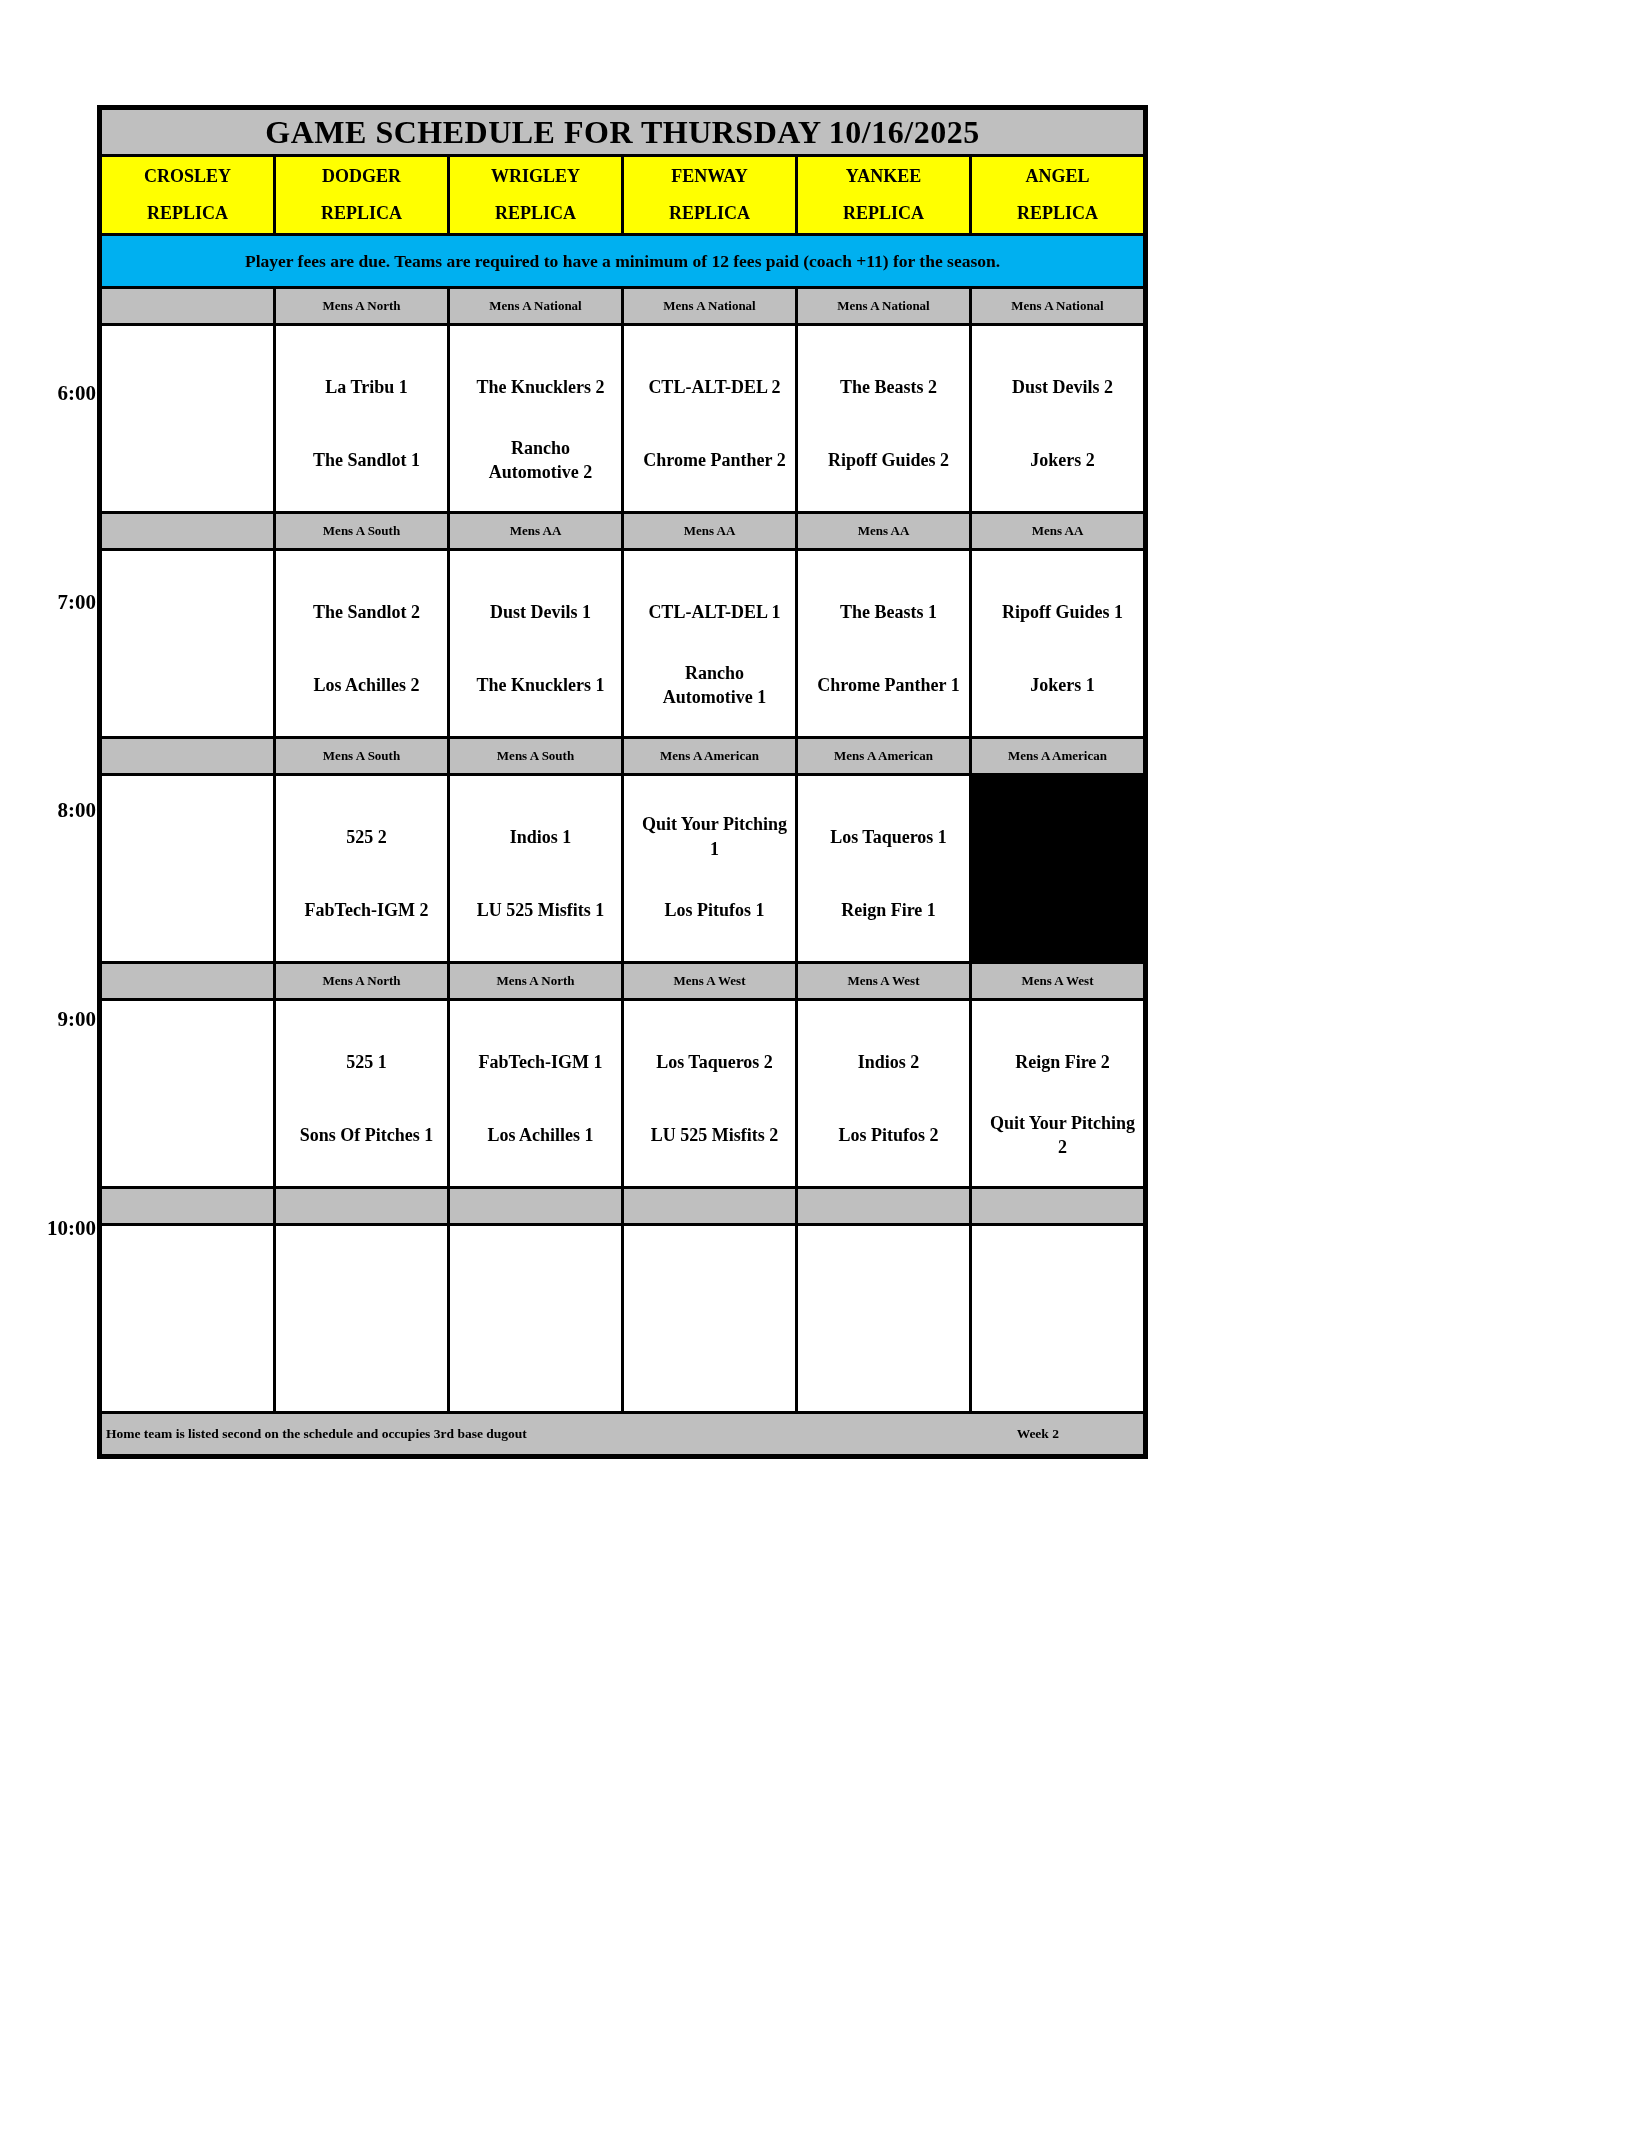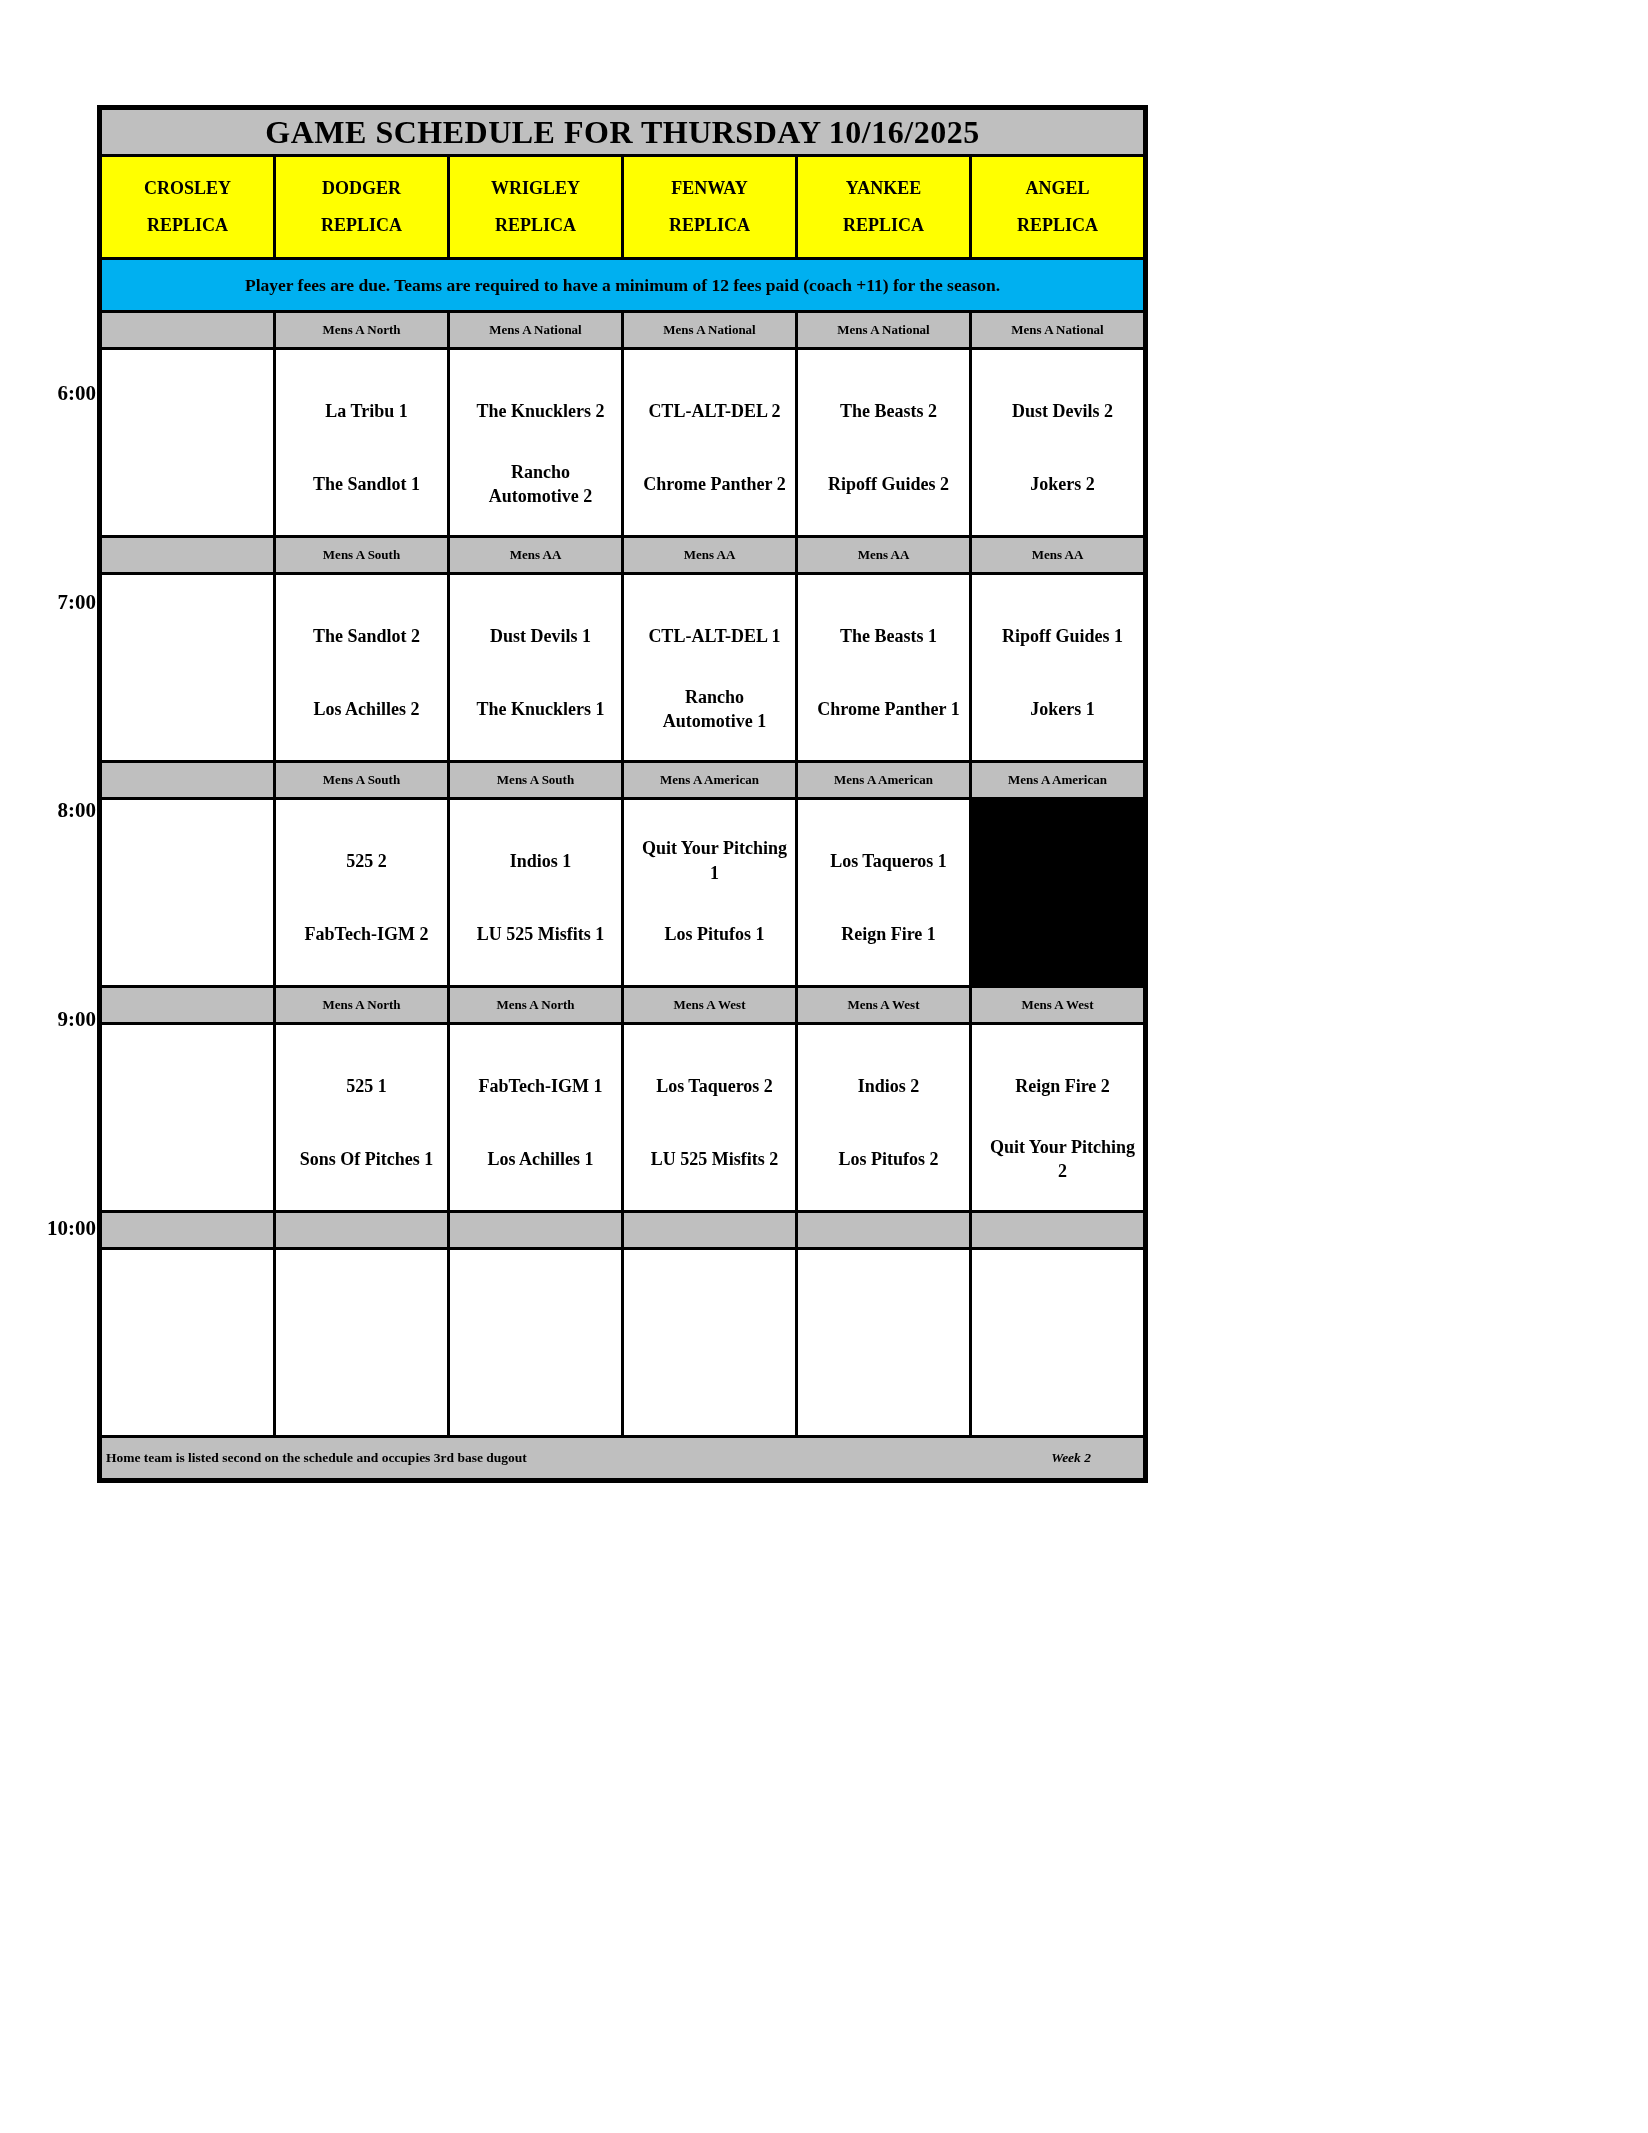--- a/index.html
+++ b/index.html
@@ -7,33 +7,33 @@
   html,body { width:1648px; height:2133px; }
   body { background:#ffffff; font-family:"Liberation Serif", serif; position:relative; color:#000; }
 
   .schedule { position:absolute; left:97px; top:105px; width:1051px;
               border:5px solid var(--border); background:var(--border);
               display:flex; flex-direction:column; gap:3px; }
   .grid6 { display:grid; grid-template-columns:repeat(6,1fr); gap:3px; }
 
   .title-row { background:var(--gray); height:44px; display:flex; align-items:center;
                justify-content:center; font-size:32px; font-weight:bold; letter-spacing:0.5px; }
-  .field-cell { background:var(--yellow); height:100px; display:flex; flex-direction:column;
+  .field-cell { background:var(--yellow); height:76px; display:flex; flex-direction:column;
                 align-items:center; justify-content:center; gap:16px;
                 font-size:18px; font-weight:bold; text-align:center; }
   .notice-row { background:var(--blue); height:50px; display:flex; align-items:center;
                 justify-content:center; font-size:17.5px; font-weight:bold; }
   .division-cell { background:var(--gray); height:34px; display:flex; align-items:center;
                    justify-content:center; font-size:13px; font-weight:bold; }
   .game-cell { background:#ffffff; height:185px; display:flex; flex-direction:column;
                padding:24px 5px 14px 15px; font-size:18px; font-weight:bold; text-align:center; }
   .team { flex:1; display:flex; align-items:center; justify-content:center; line-height:1.35; }
   .footer-row { background:var(--gray); height:40px; display:flex; align-items:center;
                 justify-content:space-between; font-size:13.5px; font-weight:bold; padding-left:4px; }
-  .week { padding-right:52px;font-style:italic; }
+  .week { padding-right:84px; }
 
   .time-label { position:absolute; left:28px; width:68px; text-align:right;
                 font-size:21px; font-weight:bold; }
 </style>
 </head>
 <body>
 
 <div>
   <div class="time-label" style="top:381px">6:00</div>
   <div class="time-label" style="top:590px">7:00</div>

